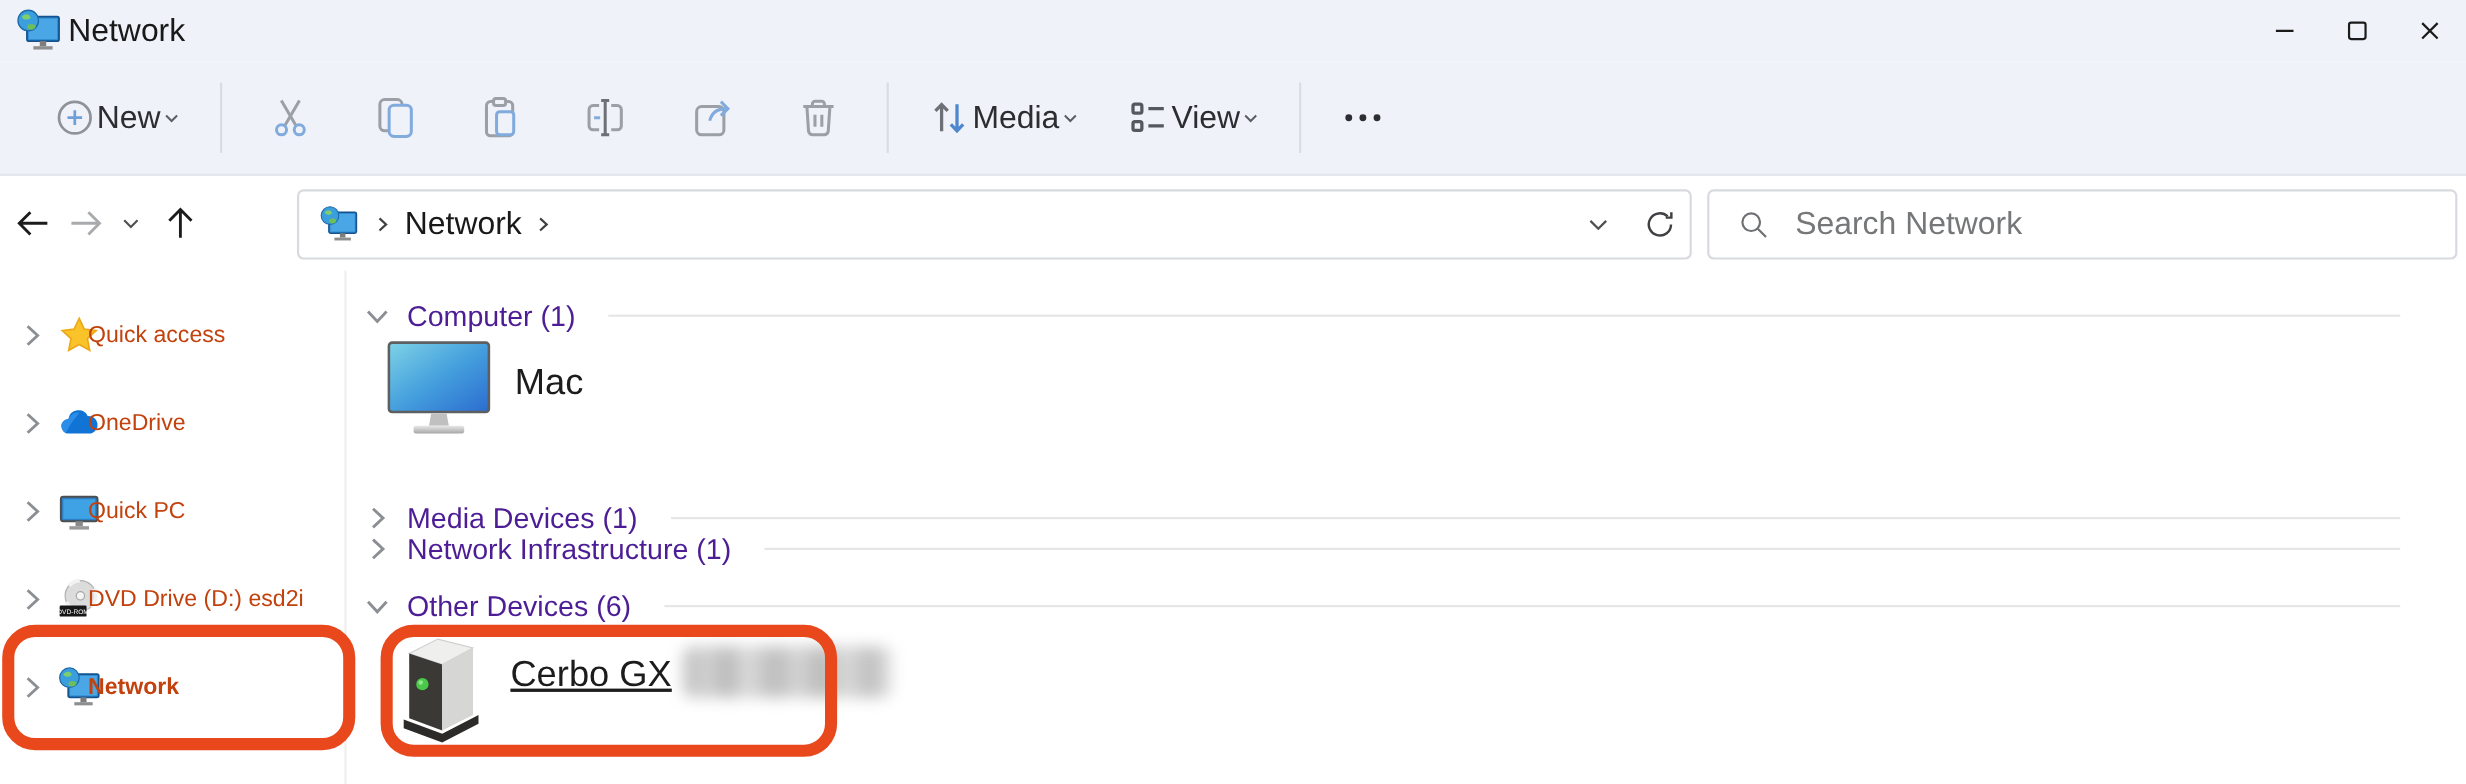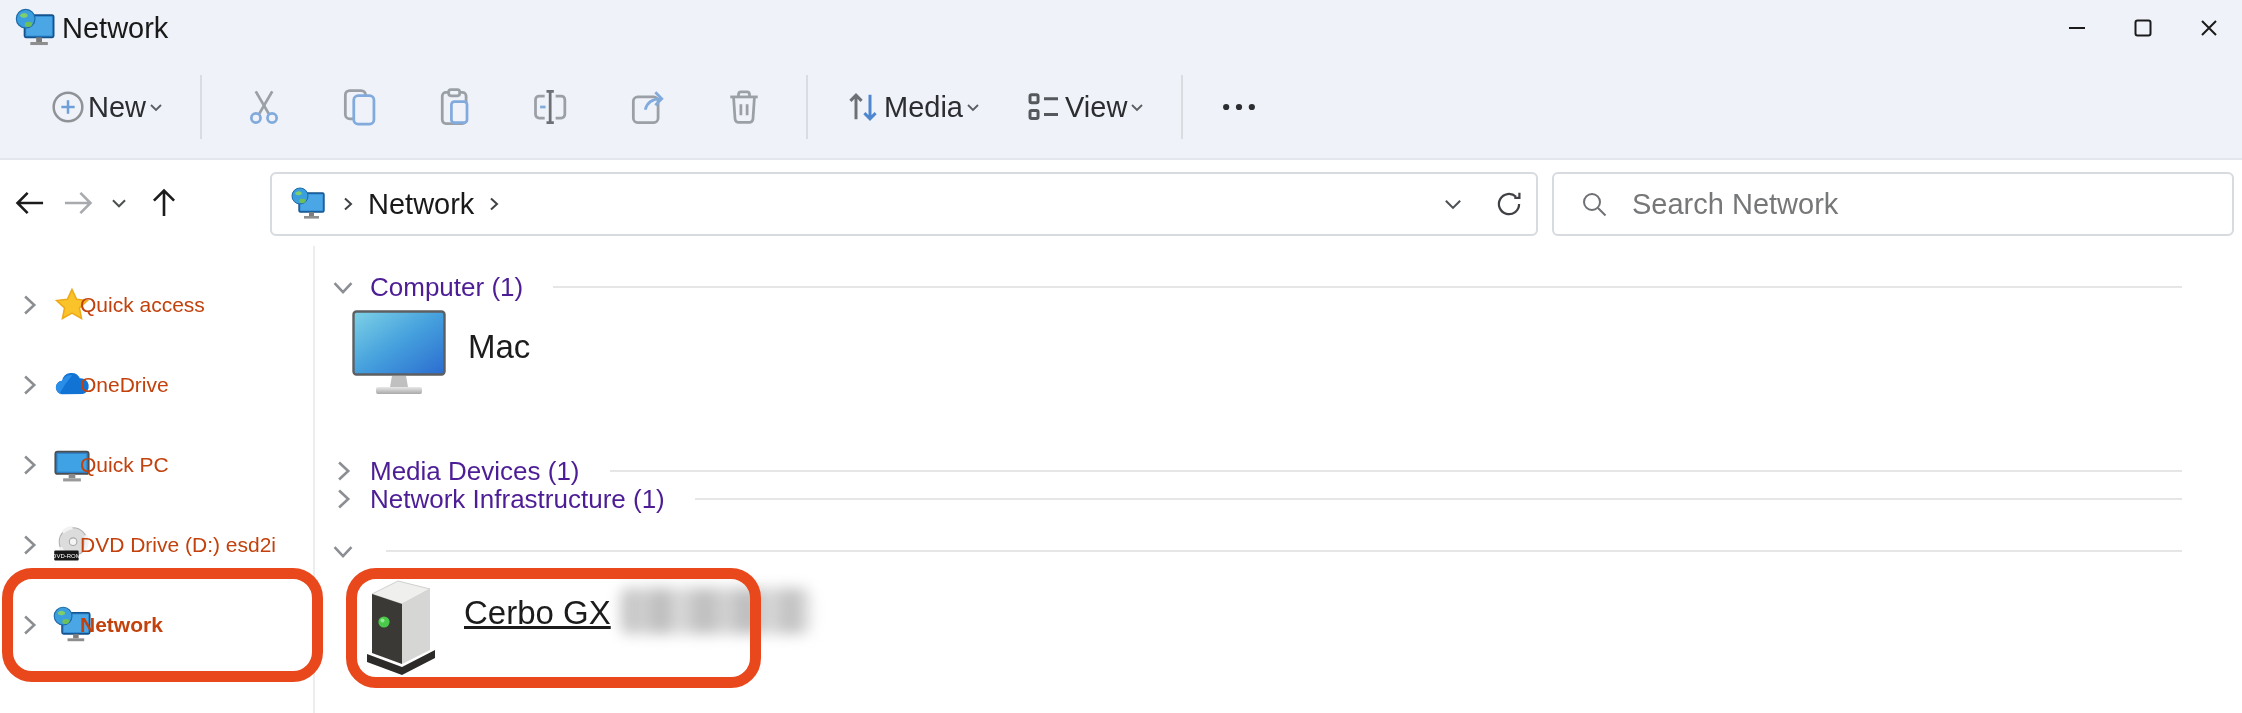--- a/index.html
+++ b/index.html
@@ -363,20 +363,21 @@
         <path d="M7 3.5 l7 6.5 -7 6.5" stroke="#8b8f94" stroke-width="2"></path>
       </svg>
     <span class="g-label">Network Infrastructure (1)</span>
     <span class="g-line"></span>
   </div>
 
   <div class="group-header" style="top:287px;">
     <svg width="26" height="26" viewBox="0 0 20 20" fill="none">
         <path d="M3.5 7 l6.5 7 6.5-7" stroke="#8b8f94" stroke-width="2"></path>
       </svg>
+    <span class="g-label">Other Devices (6)</span>
     <span class="g-line"></span>
   </div>
 
   <div class="device-row" style="left:32px; top:330px;">
     <svg width="76" height="100" viewBox="0 0 76 100">
       <polygon points="10,18 36,5 68,13 40,28" fill="#efefed" stroke="#cfcfcd" stroke-width="1"></polygon>
       <polygon points="10,18 40,28 40,88 10,77" fill="#3a3936"></polygon>
       <polygon points="40,28 68,13 68,74 40,88" fill="#d6d6d4"></polygon>
       <circle cx="22" cy="46" r="5.6" fill="#49c84a"></circle>
       <circle cx="20.5" cy="44.5" r="2" fill="#92e892"></circle>

